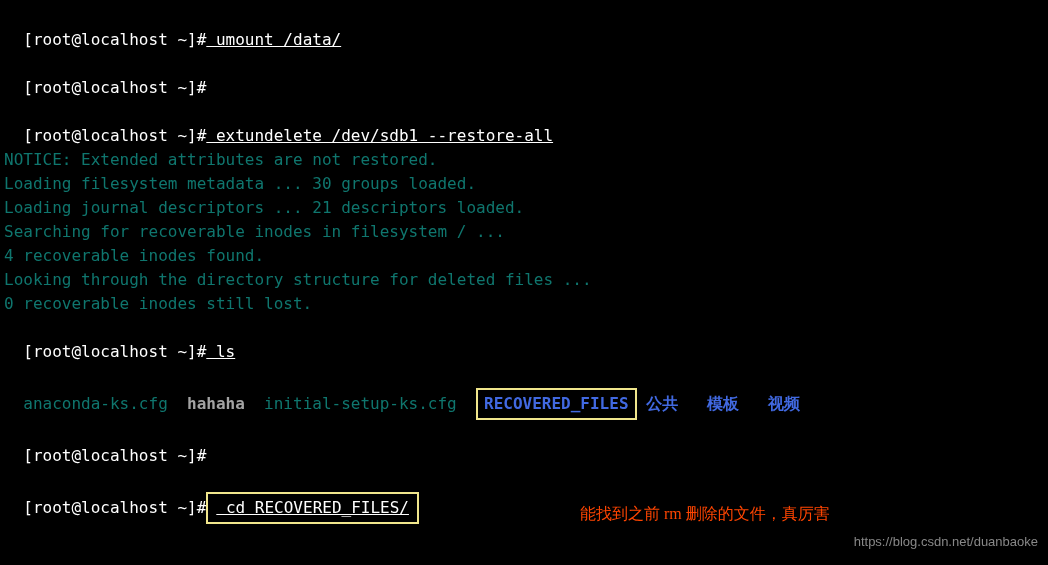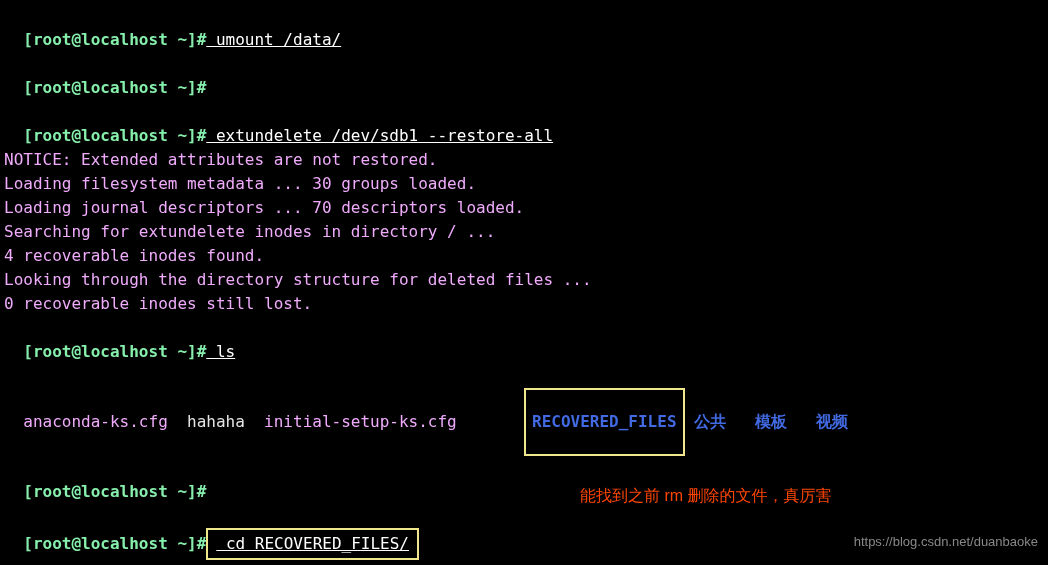--- a/index.html
+++ b/index.html
@@ -13,41 +13,40 @@
       height: 565px;
       box-sizing: border-box;
       position: relative;
       overflow: hidden;
     }
     .line {
       white-space: pre;
       color: #fff;
       position: relative;
     }
-    .prompt-user { color: #86efac; font-weight: bold; }
+    .prompt-user { color: #ffffff; font-weight: normal; }
     .cmd { color: #fff; text-decoration: underline; }
-    .white { color: #f0abfc; }
-    .file-blue { color: #e5e5e5; font-weight: normal; }
+    .white { color: #0f766e; }
+    .file-blue { color: #a3a3a3; font-weight: bold; }
     .dir-blue { color: #4169e1; font-weight: bold; }
     .annotation {
       color: #ff4500;
       position: absolute;
       font-family: 'Microsoft YaHei', sans-serif;
       font-size: 16px;
     }
     .box-yellow {
       border: 2px solid #f0e68c;
       padding: 2px 8px;
       display: inline-block;
     }
     .box-yellow-lg {
       border: 2px solid #f0e68c;
       display: inline-block;
-      padding: 20px 6px;
-      margin-left: 48px;
+      padding: 2px 6px;
     }
     .watermark {
       position: absolute;
       right: 10px;
       bottom: 14px;
       color: #888;
       font-size: 13px;
       font-family: Arial, sans-serif;
     }
   </style>
@@ -61,37 +60,37 @@
 <div class="line">
   <span class="prompt-user">[root@localhost ~]#</span>
 </div>
 
 <div class="line">
   <span class="prompt-user">[root@localhost ~]#</span><span class="cmd"> extundelete /dev/sdb1 --restore-all</span>
 </div>
 
 <div class="line white">NOTICE: Extended attributes are not restored.</div>
 <div class="line white">Loading filesystem metadata ... 30 groups loaded.</div>
-<div class="line white">Loading journal descriptors ... 70 descriptors loaded.</div>
-<div class="line white">Searching for extundelete inodes in directory / ...</div>
+<div class="line white">Loading journal descriptors ... 21 descriptors loaded.</div>
+<div class="line white">Searching for recoverable inodes in filesystem / ...</div>
 <div class="line white">4 recoverable inodes found.</div>
 <div class="line white">Looking through the directory structure for deleted files ...</div>
 <div class="line white">0 recoverable inodes still lost.</div>
 
 <div class="line">
   <span class="prompt-user">[root@localhost ~]#</span><span class="cmd"> ls</span>
 </div>
 
 <div class="line">
   <span class="white">anaconda-ks.cfg  </span><span class="file-blue">hahaha</span><span class="white">  initial-setup-ks.cfg  </span><span class="box-yellow-lg"><span class="dir-blue">RECOVERED_FILES</span></span><span class="dir-blue"> 公共</span><span class="dir-blue">   模板</span><span class="dir-blue">   视频</span>
 </div>
 
 <div class="line">
   <span class="prompt-user">[root@localhost ~]#</span>
 </div>
 
 <div class="line">
   <span class="prompt-user">[root@localhost ~]#</span><span class="box-yellow"><span class="cmd"> cd RECOVERED_FILES/</span></span>
 </div>
 
-<span class="annotation" style="left:580px; top:484px;">能找到之前 rm 删除的文件，真厉害</span>
+<span class="annotation" style="left:580px; top:502px;font-family:Liberation Serif, serif;">能找到之前 rm 删除的文件，真厉害</span>
 
 <div class="watermark">https://blog.csdn.net/duanbaoke</div>
 
 </body></html>

